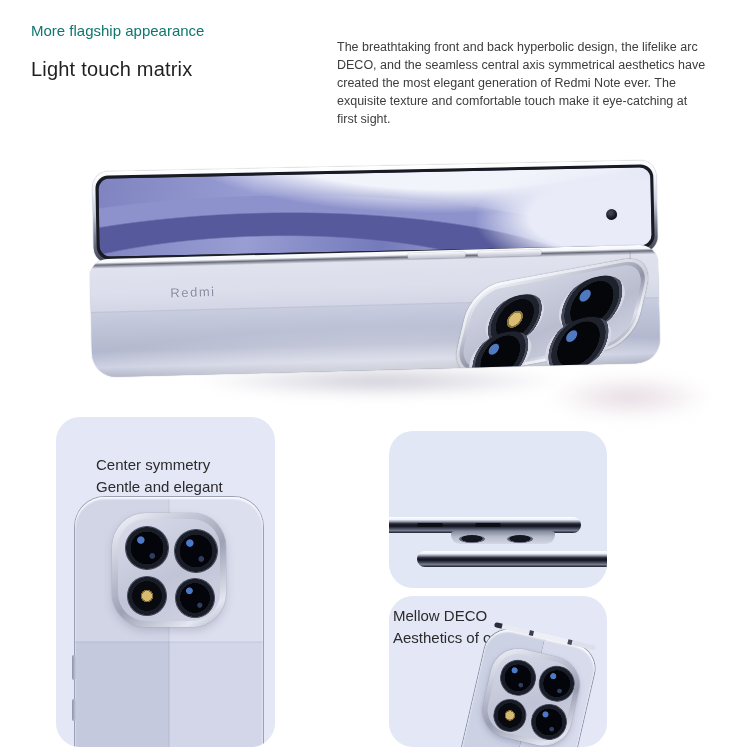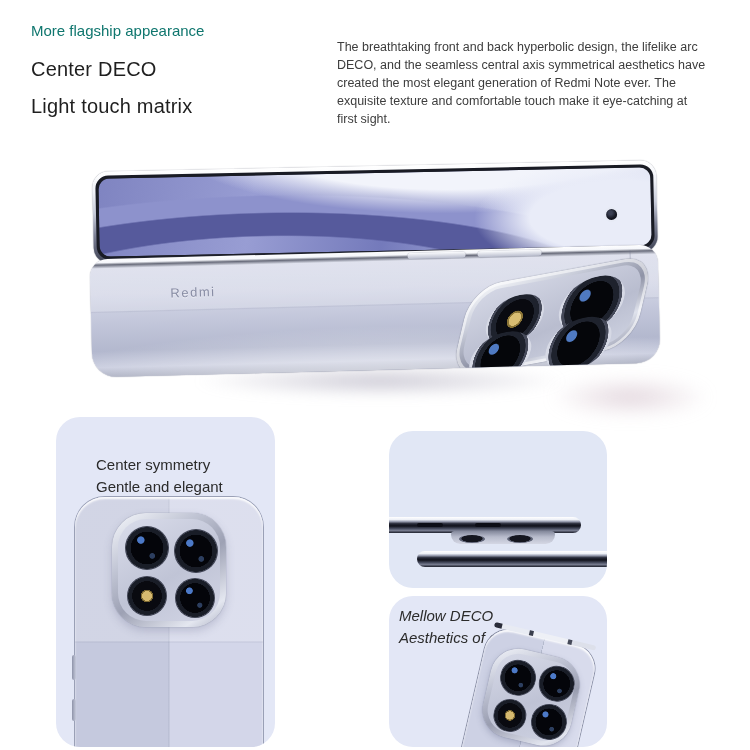--- a/index.html
+++ b/index.html
@@ -97,21 +97,21 @@
   .edge-bar.top{left:-8px;top:86px;width:200px;border-radius:2px 10px 10px 2px;}
   .edge-bar.top::after{content:"";position:absolute;left:36px;top:6px;width:26px;height:4px;border-radius:2px;background:#0c0e16;box-shadow:58px 0 0 #0c0e16;}
   .edge-bar.bottom{left:28px;top:120px;width:200px;border-radius:10px 2px 2px 10px;}
   .edge-bump{position:absolute;left:62px;top:100px;width:104px;height:13px;border-radius:4px 4px 10px 10px;
     background:linear-gradient(180deg,#82879a 0%,#b7bbcb 45%,#d4d7e4 100%);}
   .edge-bump i{position:absolute;top:4px;width:26px;height:8px;border-radius:50%;
     background:radial-gradient(ellipse at 50% 45%, #14161f 0 55%, #5d6275 60% 72%, #dfe2ec 78% 100%);}
   .edge-bump i.l1{left:8px;} .edge-bump i.l2{left:56px;}
 
   .card-br{left:389px;top:596px;width:218px;height:151px;}
-  .card-br .card-title{position:absolute;left:10px;top:9px;font-style:italic;}
+  .card-br .card-title{position:absolute;left:4px;top:9px;}
   .md-phone{position:absolute;left:84px;top:40px;width:112px;height:140px;transform:rotate(13deg);
     border-radius:24px 24px 0 0;
     background:linear-gradient(90deg,#cdd1e4 0 49.6%,#b4bacd 49.7% 50.3%,#d8dbec 50.4% 100%);
     box-shadow:0 0 0 1px #8d92a8, inset 0 2px 2px rgba(255,255,255,.95);}
   .md-edge{position:absolute;left:4px;top:-4px;width:104px;height:5px;border-radius:3px;
     background:linear-gradient(90deg,#2a2d3a 0 7%,#e8ebf3 8% 34%,#3a3e4d 35% 38%,#eef0f6 39% 72%,#464a5a 73% 76%,#dde0ea 77% 100%);
     transform:rotate(.2deg);}
   .md-cam{position:absolute;left:11px;top:16px;width:90px;height:90px;border-radius:28px;
     background:linear-gradient(145deg,#f4f6fb 0%,#c0c4d4 32%,#999db0 58%,#e2e5ef 88%,#abafc1 100%);
     box-shadow:0 0 1px #646980, 0 3px 6px rgba(90,95,130,.3);}
@@ -120,21 +120,20 @@
 
   .t-line{display:block;}
 </style>
 </head>
 <body>
 
 <div class="canvas">
 
   <div class="intro-left">
     <p class="kicker">More flagship appearance</p>
-    <p class="big-title">Center DECO</p>
     <p class="big-title">Light touch matrix</p>
   </div>
   <p class="intro-desc">The breathtaking front and back hyperbolic design, the lifelike arc DECO, and the seamless central axis symmetrical aesthetics have created the most elegant generation of Redmi Note ever. The exquisite texture and comfortable touch make it eye-catching at first sight.</p>
 
   <div class="hero">
     <div class="hero-shadow-main"></div>
     <div class="hero-shadow-tint"></div>
 
     <div class="phone-front">
       <div class="pf-inner">

